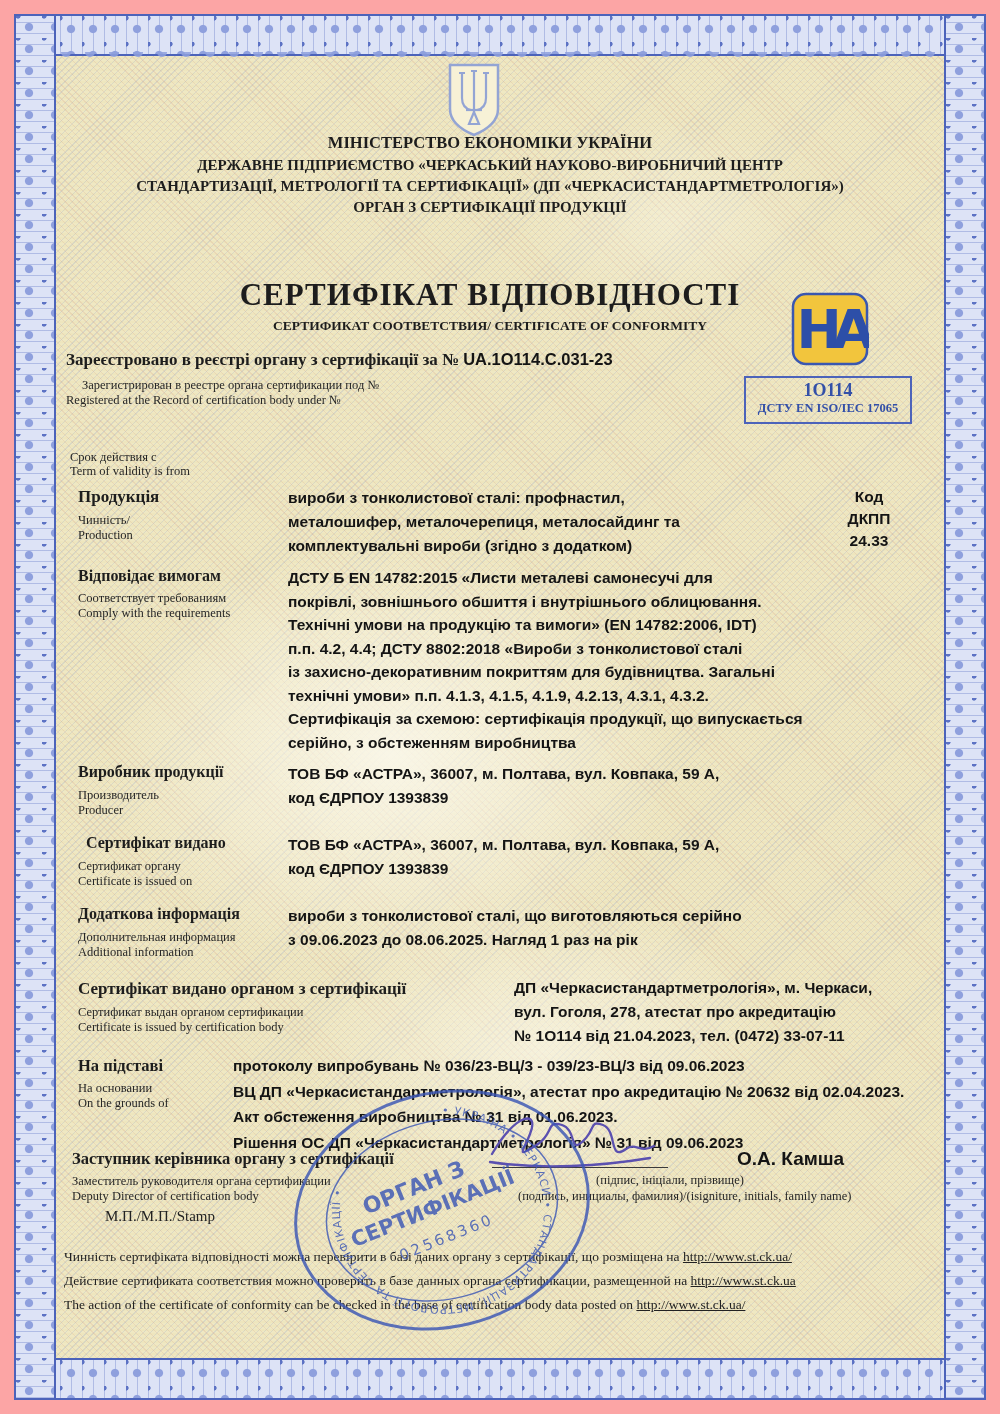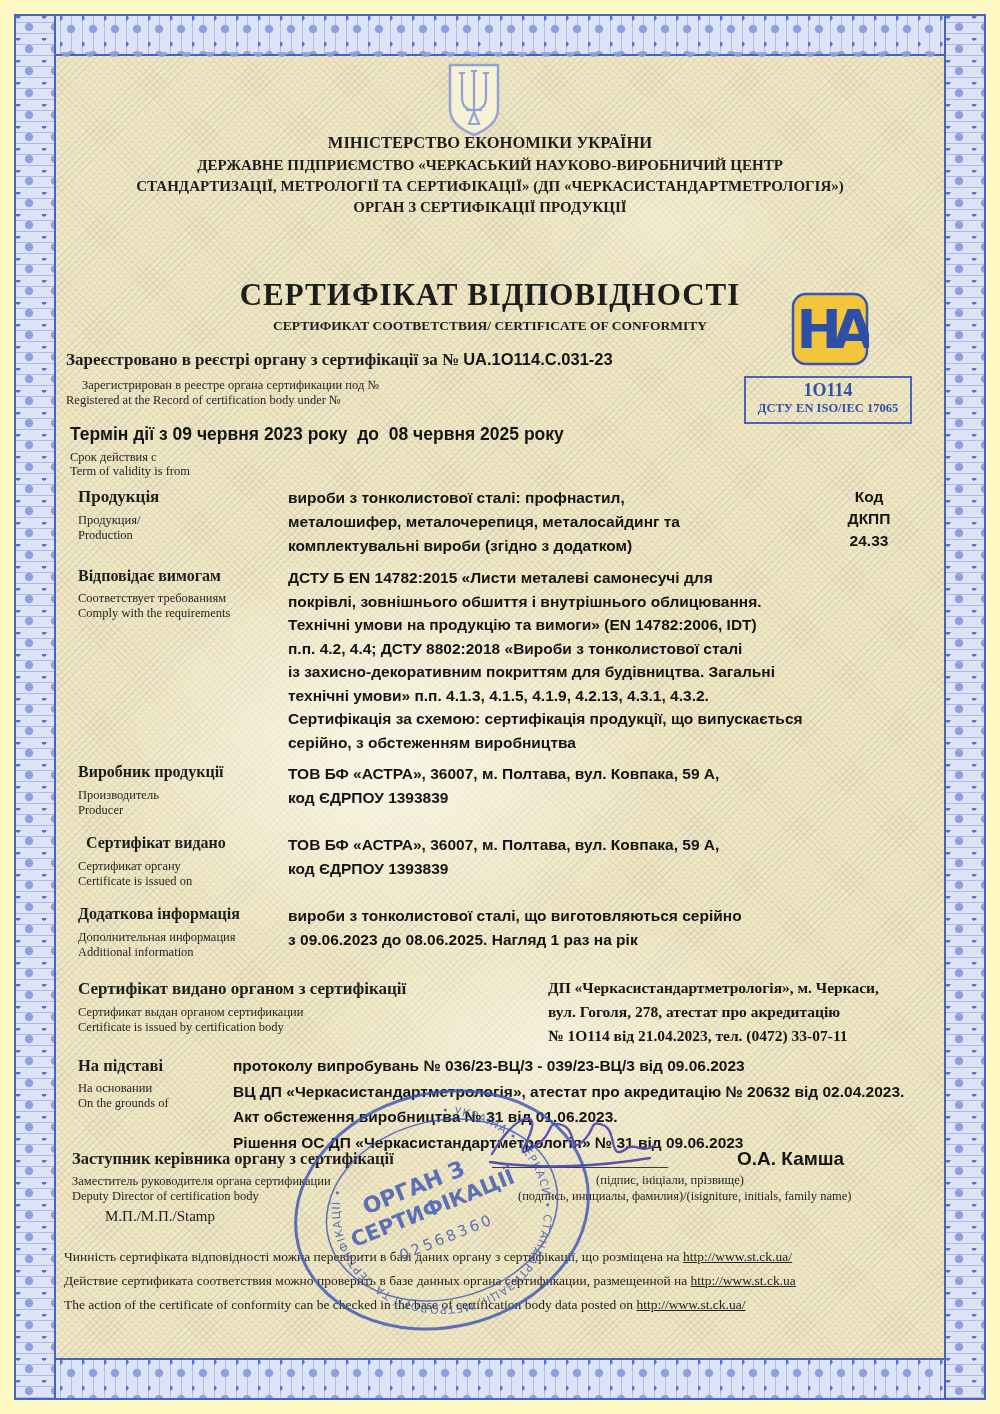--- a/index.html
+++ b/index.html
@@ -1,16 +1,16 @@
 <!DOCTYPE html>
 <html><head>
 <meta charset="utf-8">
 <style>
   html,body{margin:0;padding:0;background:#e8e8e4;}
-  .page{position:relative;width:1000px;height:1414px;background:#fef9c3;margin:0 auto;overflow:hidden;
+  .page{position:relative;width:1000px;height:1414px;background:#fca5a5;margin:0 auto;overflow:hidden;
         font-family:"Liberation Serif",serif;}
   .abs{position:absolute;}
   
   .band{position:absolute;background-color:#dde3f6;border:2px solid #4c63ba;z-index:4;}
   .bandH{background-image:
      radial-gradient(circle 5px at 11px 13px, #8fa0dd 0 3.6px, rgba(143,160,221,0) 4.6px),
      radial-gradient(circle 3px at 0px 2px, #5c72c4 0 2.2px, rgba(92,114,196,0) 3px),
      repeating-linear-gradient(90deg, rgba(92,114,196,.35) 0 1px, transparent 1px 11px);
      background-size:22px 26px,22px 26px,auto;}
   .bandV{background-image:
@@ -97,26 +97,25 @@
       <div class="serifB blue center" style="font-size:12.5px;">ДСТУ EN ISO/IEC 17065</div>
     </div>
 
     <div class="abs" style="left:66px;top:350px;width:700px;">
       <span class="serifB" style="font-size:17px;">Зареєстровано в реєстрі органу з сертифікації за №</span>
       <span class="sansB" style="font-size:16.5px;">UA.1О114.С.031-23</span>
     </div>
     <div class="abs serifS" style="left:66px;top:378px;margin-left:16px;">Зарегистрирован в реестре органа сертификации под №</div>
     <div class="abs serifS" style="left:66px;top:393px;">Registered at the Record of certification body under №</div>
 
-    <div class="abs sansB" style="left:70px;top:424px;font-size:17.5px;white-space:pre;">Термін дії з 09 червня 2023 року  до  08 червня 2025 року</div>
     <div class="abs serifS" style="left:70px;top:450px;">Срок действия с</div>
     <div class="abs serifS" style="left:70px;top:464px;">Term of validity is from</div>
 
     <div class="abs serifB" style="left:78px;top:487px;font-size:17px;">Продукція</div>
-    <div class="abs serifS" style="left:78px;top:513px;">Продукция/</div>
+    <div class="abs serifS" style="left:78px;top:513px;">Чинність/</div>
     <div class="abs serifS" style="left:78px;top:528px;">Production</div>
     <div class="abs sansB value" style="left:288px;top:486px;">вироби з тонколистової сталі: профнастил,
 металошифер, металочерепиця, металосайдинг та
 комплектувальні вироби (згідно з додатком)</div>
     <div class="abs sansB center" style="left:824px;top:486px;width:90px;font-size:15.5px;line-height:22px;">
       <div>Код</div>
       <div>ДКПП</div>
       <div>24.33</div>
     </div>
 
@@ -146,21 +145,21 @@
 
     <div class="abs serifB" style="left:78px;top:905px;font-size:16px;">Додаткова інформація</div>
     <div class="abs serifS" style="left:78px;top:930px;">Дополнительная информация</div>
     <div class="abs serifS" style="left:78px;top:945px;">Additional information</div>
     <div class="abs sansB value" style="left:288px;top:904px;">вироби з тонколистової сталі, що виготовляються серійно
 з 09.06.2023 до 08.06.2025. Нагляд 1 раз на рік</div>
 
     <div class="abs serifB" style="left:78px;top:979px;font-size:17px;">Сертифікат видано органом з сертифікації</div>
     <div class="abs serifS" style="left:78px;top:1005px;">Сертификат выдан органом сертификации</div>
     <div class="abs serifS" style="left:78px;top:1020px;">Certificate is issued by certification body</div>
-    <div class="abs sansB value" style="left:548px;top:976px;font-family:Liberation Serif, serif;">ДП «Черкасистандартметрологія», м. Черкаси,
+    <div class="abs sansB value" style="left:514px;top:976px;">ДП «Черкасистандартметрологія», м. Черкаси,
 вул. Гоголя, 278, атестат про акредитацію
 № 1О114 від 21.04.2023, тел. (0472) 33-07-11</div>
 
     <div class="abs serifB" style="left:78px;top:1056px;font-size:16.5px;">На підставі</div>
     <div class="abs serifS" style="left:78px;top:1081px;">На основании</div>
     <div class="abs serifS" style="left:78px;top:1096px;">On the grounds of</div>
     <div class="abs sansB value" style="left:233px;top:1053px;line-height:25.5px;">протоколу випробувань № 036/23-ВЦ/3 - 039/23-ВЦ/3 від 09.06.2023
 ВЦ ДП «Черкасистандартметрологія», атестат про акредитацію № 20632 від 02.04.2023.
 Акт обстеження виробництва № 31 від 01.06.2023.
 Рішення ОС ДП «Черкасистандартметрологія» № 31 від 09.06.2023</div>

